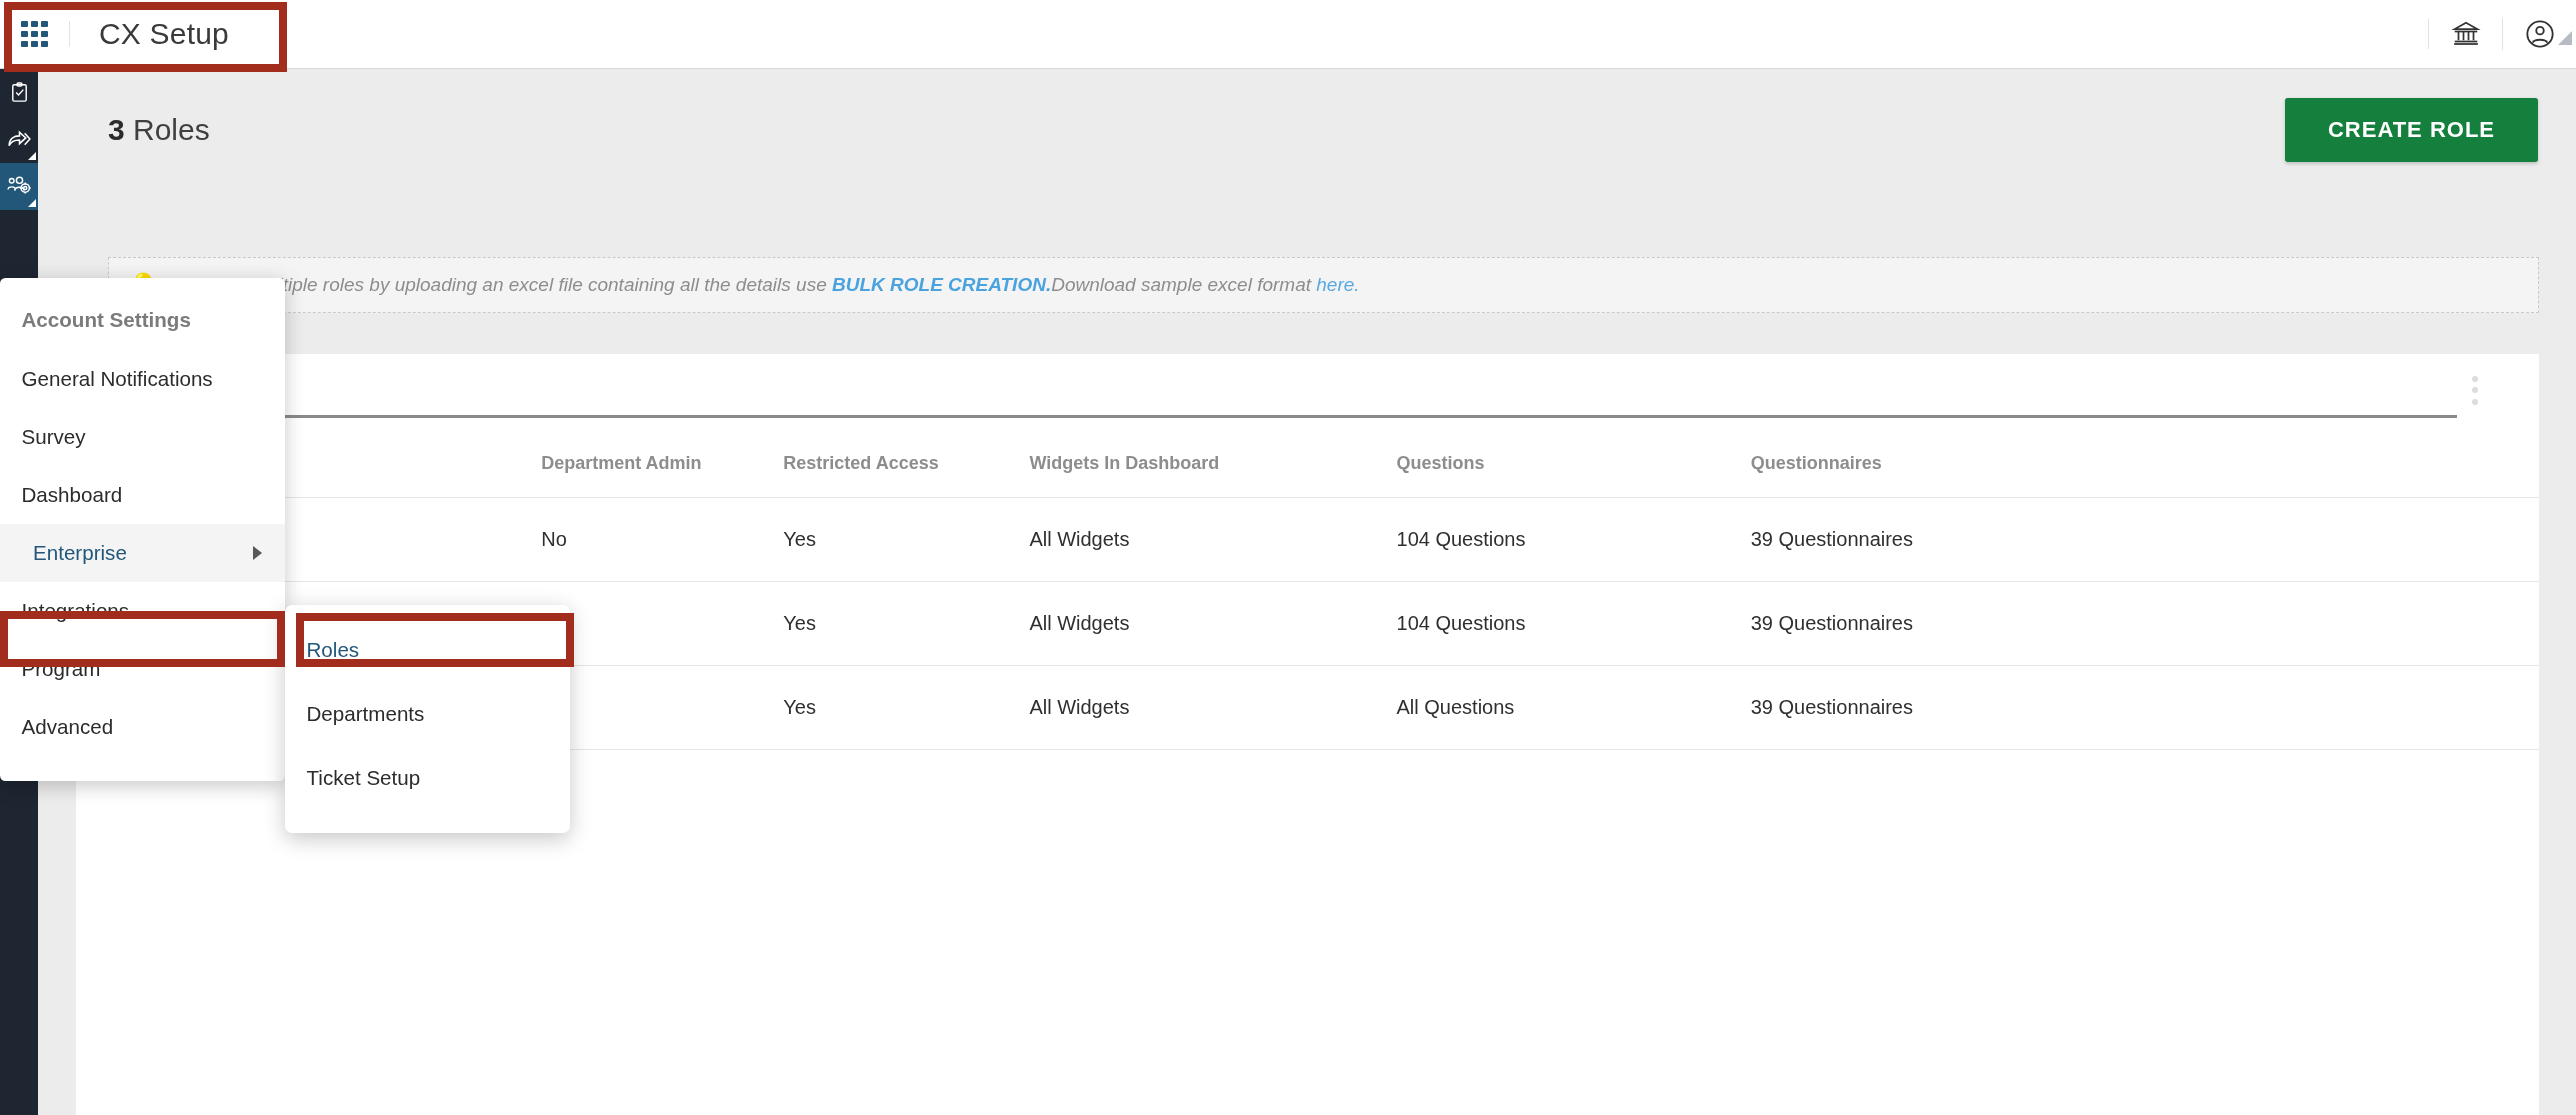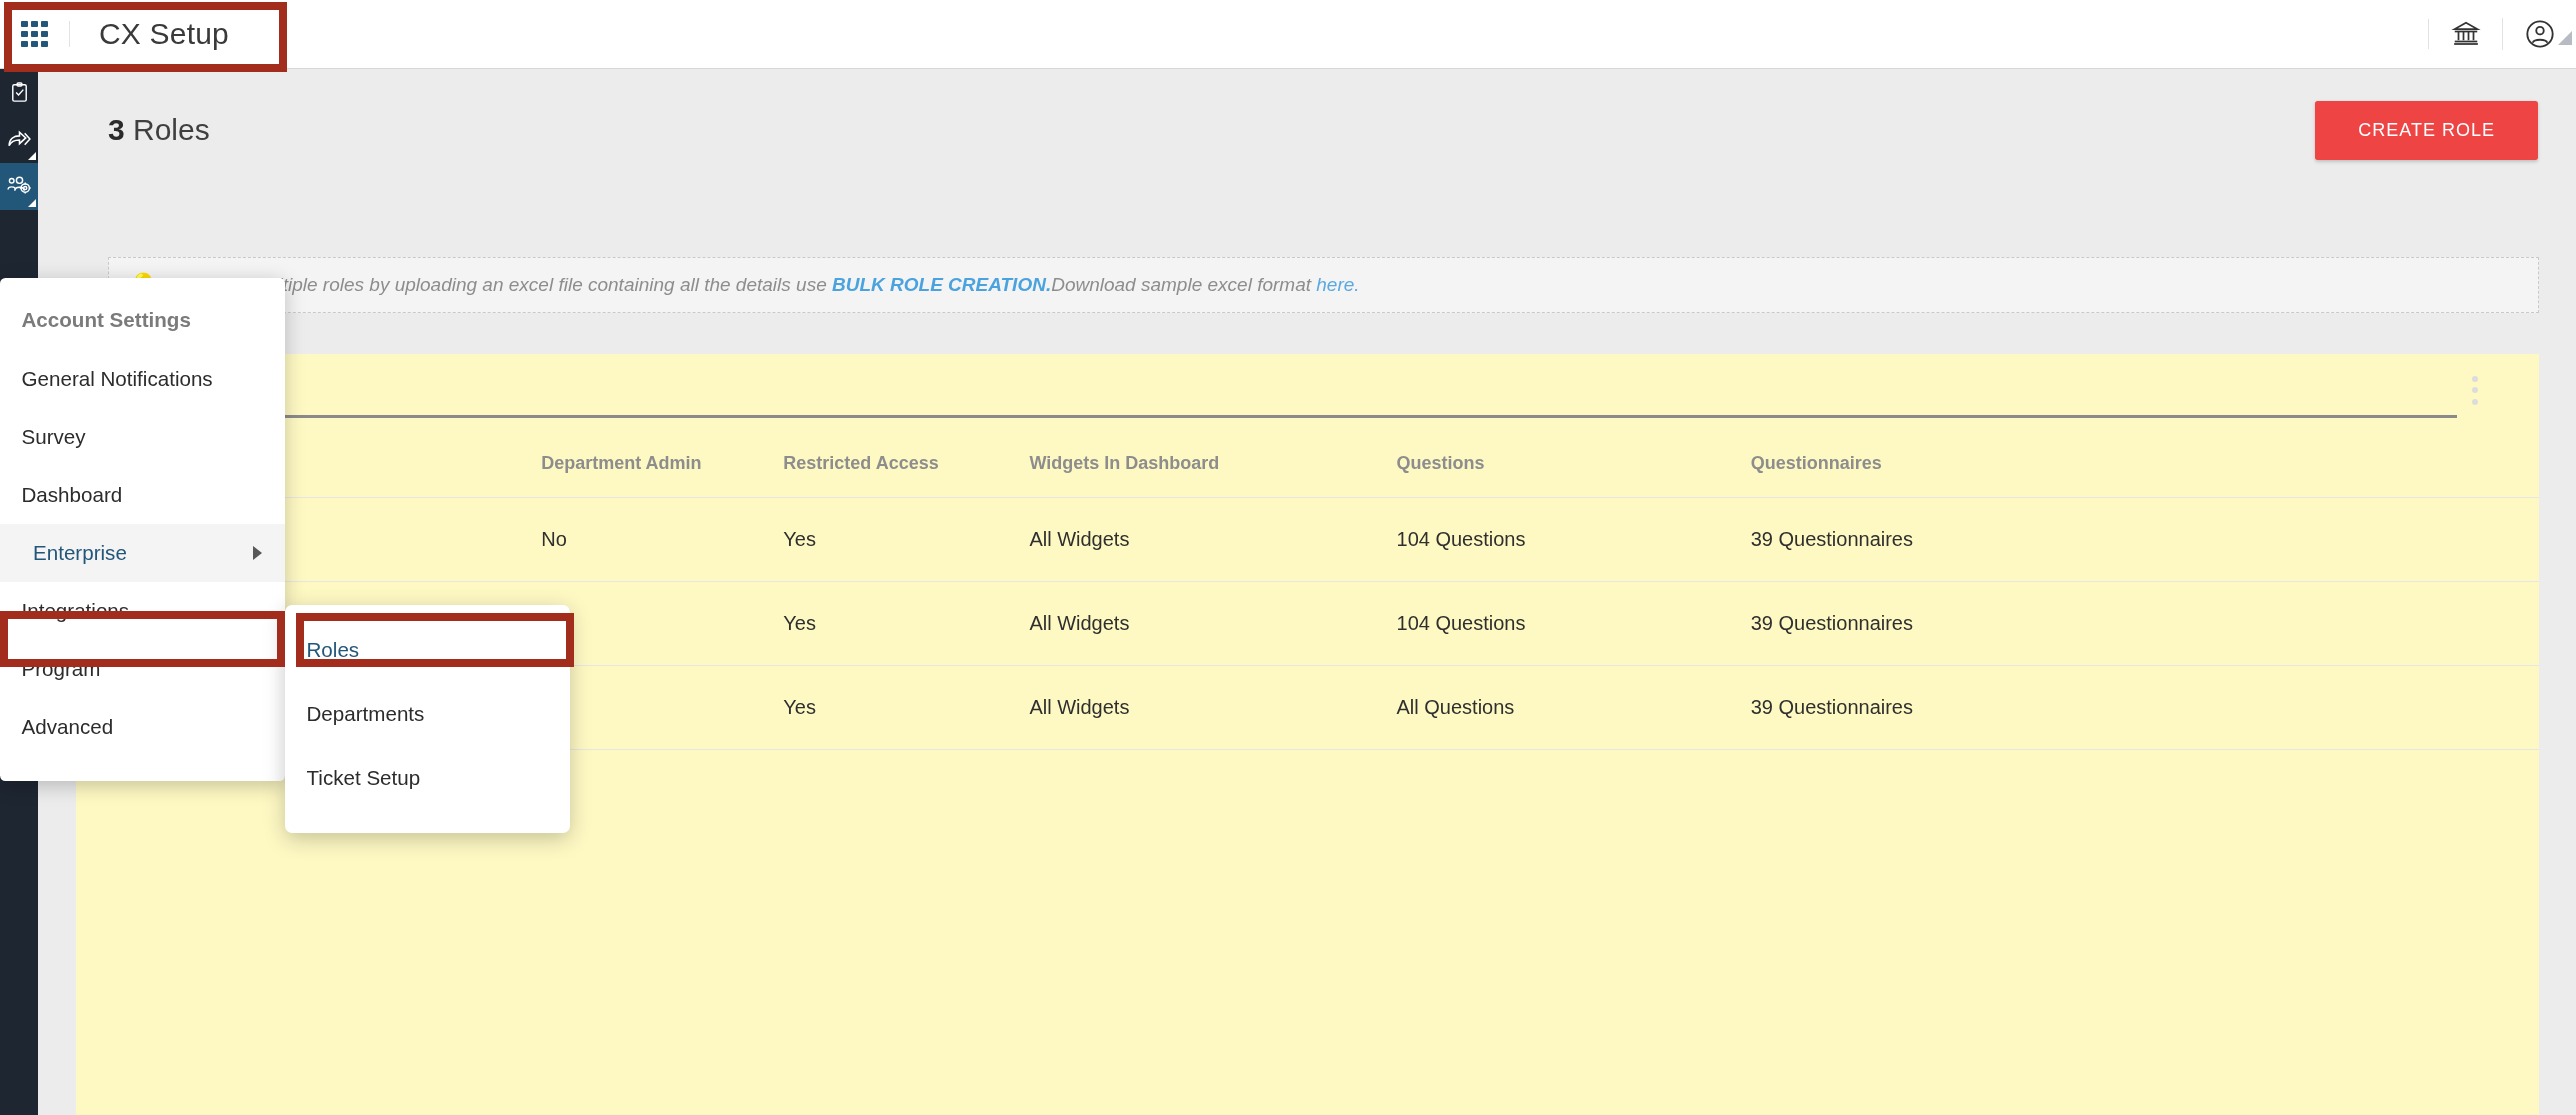--- a/index.html
+++ b/index.html
@@ -122,24 +122,24 @@
     box-sizing: border-box;
   }
   .page-title {
     font-size: 30px;
     color: #3f3f3f;
     font-weight: 400;
   }
   .page-title b { font-weight: 700; color: #2b2b2b; }
   .head-spacer { flex: 1; }
   .create-btn {
-    background: #ef4444;
+    background: #15803d;
     color: #ffffff;
-    font-size: 18px;
-    font-weight: 400;
+    font-size: 22px;
+    font-weight: 700;
     letter-spacing: 1px;
     padding: 19px 43px;
     border: none;
     border-radius: 2.7px;
     cursor: pointer;
     box-shadow: 0 1.8px 3.6px rgba(0,0,0,.18);
     font-family: "Liberation Sans", sans-serif;
   }
 
   .tip-bar {
@@ -174,21 +174,21 @@
     color: #5aa9e0;
     font-style: italic;
   }
 
   
   .card {
     position: absolute;
     top: 285px; left: 38px;
     width: 2463px;
     height: 761px;
-    background: #fef9c3;
+    background: #ffffff;
     box-sizing: border-box;
   }
   .card-toolbar {
     position: relative;
     height: 64px;
   }
   .kebab {
     position: absolute;
     right: 61px; top: 21.5px;
     display: flex;

